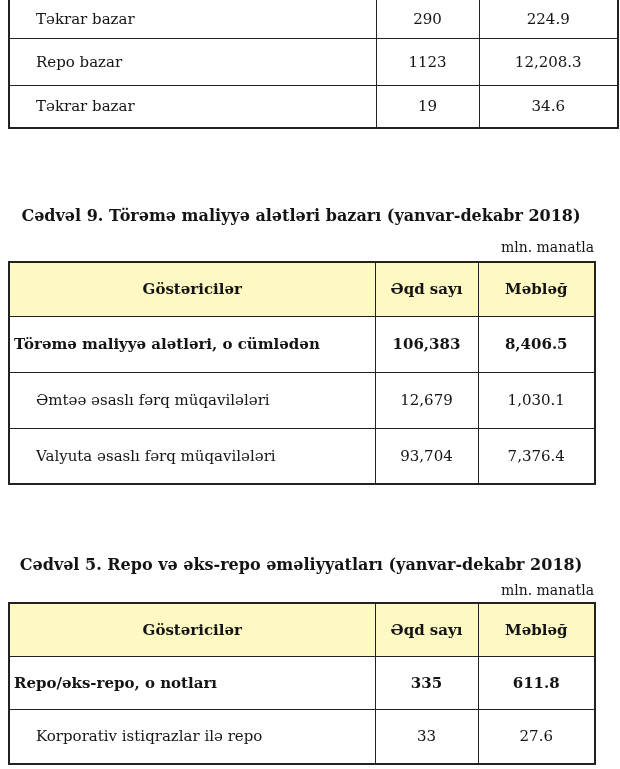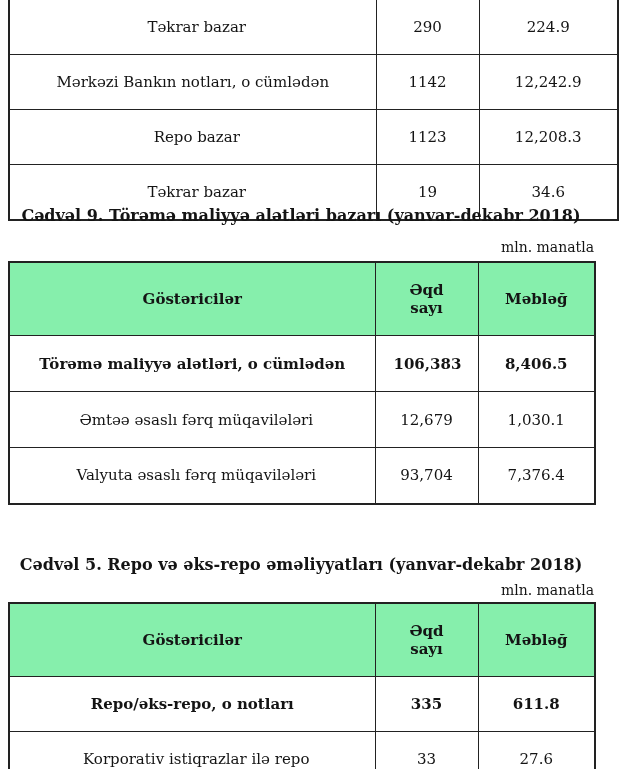--- a/index.html
+++ b/index.html
@@ -15,23 +15,22 @@
   table.tbl {
     position: absolute;
     border-collapse: collapse;
     table-layout: fixed;
     font-size: 15px;
     color: #141414;
   }
   .tbl td, .tbl th {
     border: 1px solid #222222;
     vertical-align: middle;
-    padding: 18px;
+    padding: 4px;
     overflow: hidden;
-    text-align: center;
   }
   .cell-label { text-align: left; padding-left: 9px; }
   .cell-label.indent { padding-left: 26px; }
   .cell-count, .cell-amount { text-align: center; }
   tr.bold td { font-weight: bold; }
 
   
   #top-table { left: 8px; top: 0; width: 609px; border: 2px solid #222222; border-top: none; }
   #top-table tr:nth-child(1) { height: 38px; }
   #top-table tr:nth-child(2) { height: 47px; }
@@ -61,21 +60,21 @@
   #table4 tbody tr:nth-child(2) { height: 56px; }
   #table4 tbody tr:nth-child(3) { height: 56px; }
 
   
   #table5 { left: 8px; top: 602px; width: 586px; border: 2px solid #222222; }
   #table5 thead tr { height: 53px; }
   #table5 tbody tr:nth-child(1) { height: 53px; }
   #table5 tbody tr:nth-child(2) { height: 55px; }
 
   thead th {
-    background: #86efac;
+    background: #fef9c3;
     border-bottom: 3px solid #222222;
     font-weight: bold;
     font-size: 15px;
     text-align: center;
   }
 </style>
 </head>
 <body>
 
 <div>
@@ -84,25 +83,20 @@
     <colgroup>
       <col style="width:367px">
         <col style="width:103px">
         <col style="width:139px">
     </colgroup>
     <tbody>
         <tr>
           <td class="cell-label indent">Təkrar bazar</td>
           <td class="cell-count">290</td>
           <td class="cell-amount">224.9</td>
-        </tr>
-        <tr>
-          <td class="cell-label">Mərkəzi Bankın notları, o cümlədən</td>
-          <td class="cell-count">1142</td>
-          <td class="cell-amount">12,242.9</td>
         </tr>
         <tr>
           <td class="cell-label indent">Repo bazar</td>
           <td class="cell-count">1123</td>
           <td class="cell-amount">12,208.3</td>
         </tr>
         <tr>
           <td class="cell-label indent">Təkrar bazar</td>
           <td class="cell-count">19</td>
           <td class="cell-amount">34.6</td>

